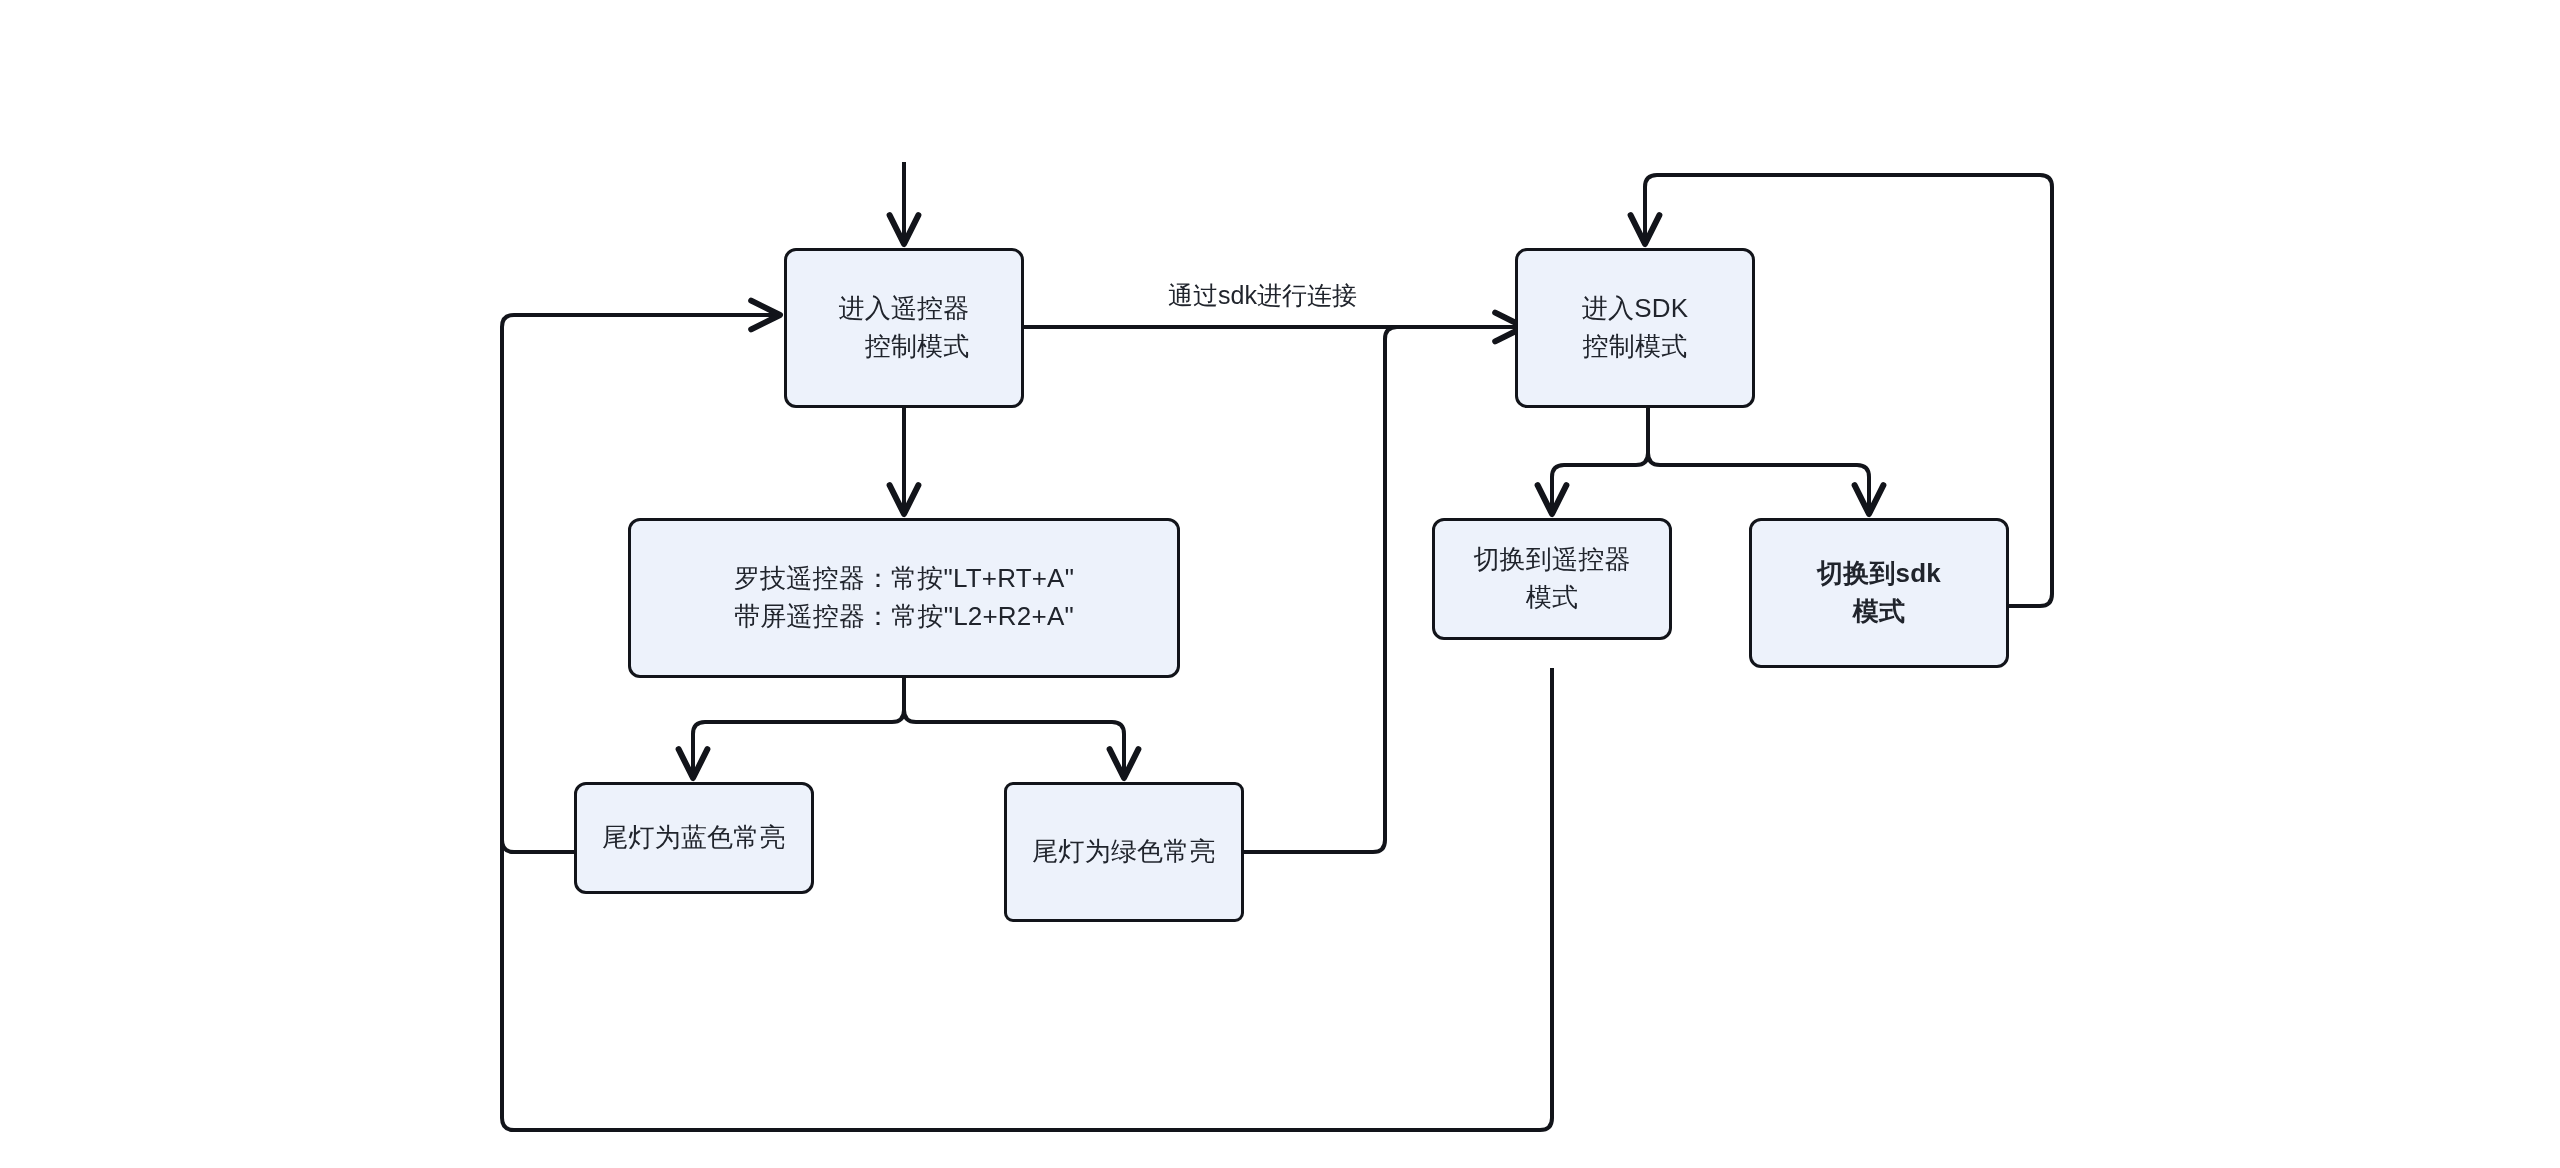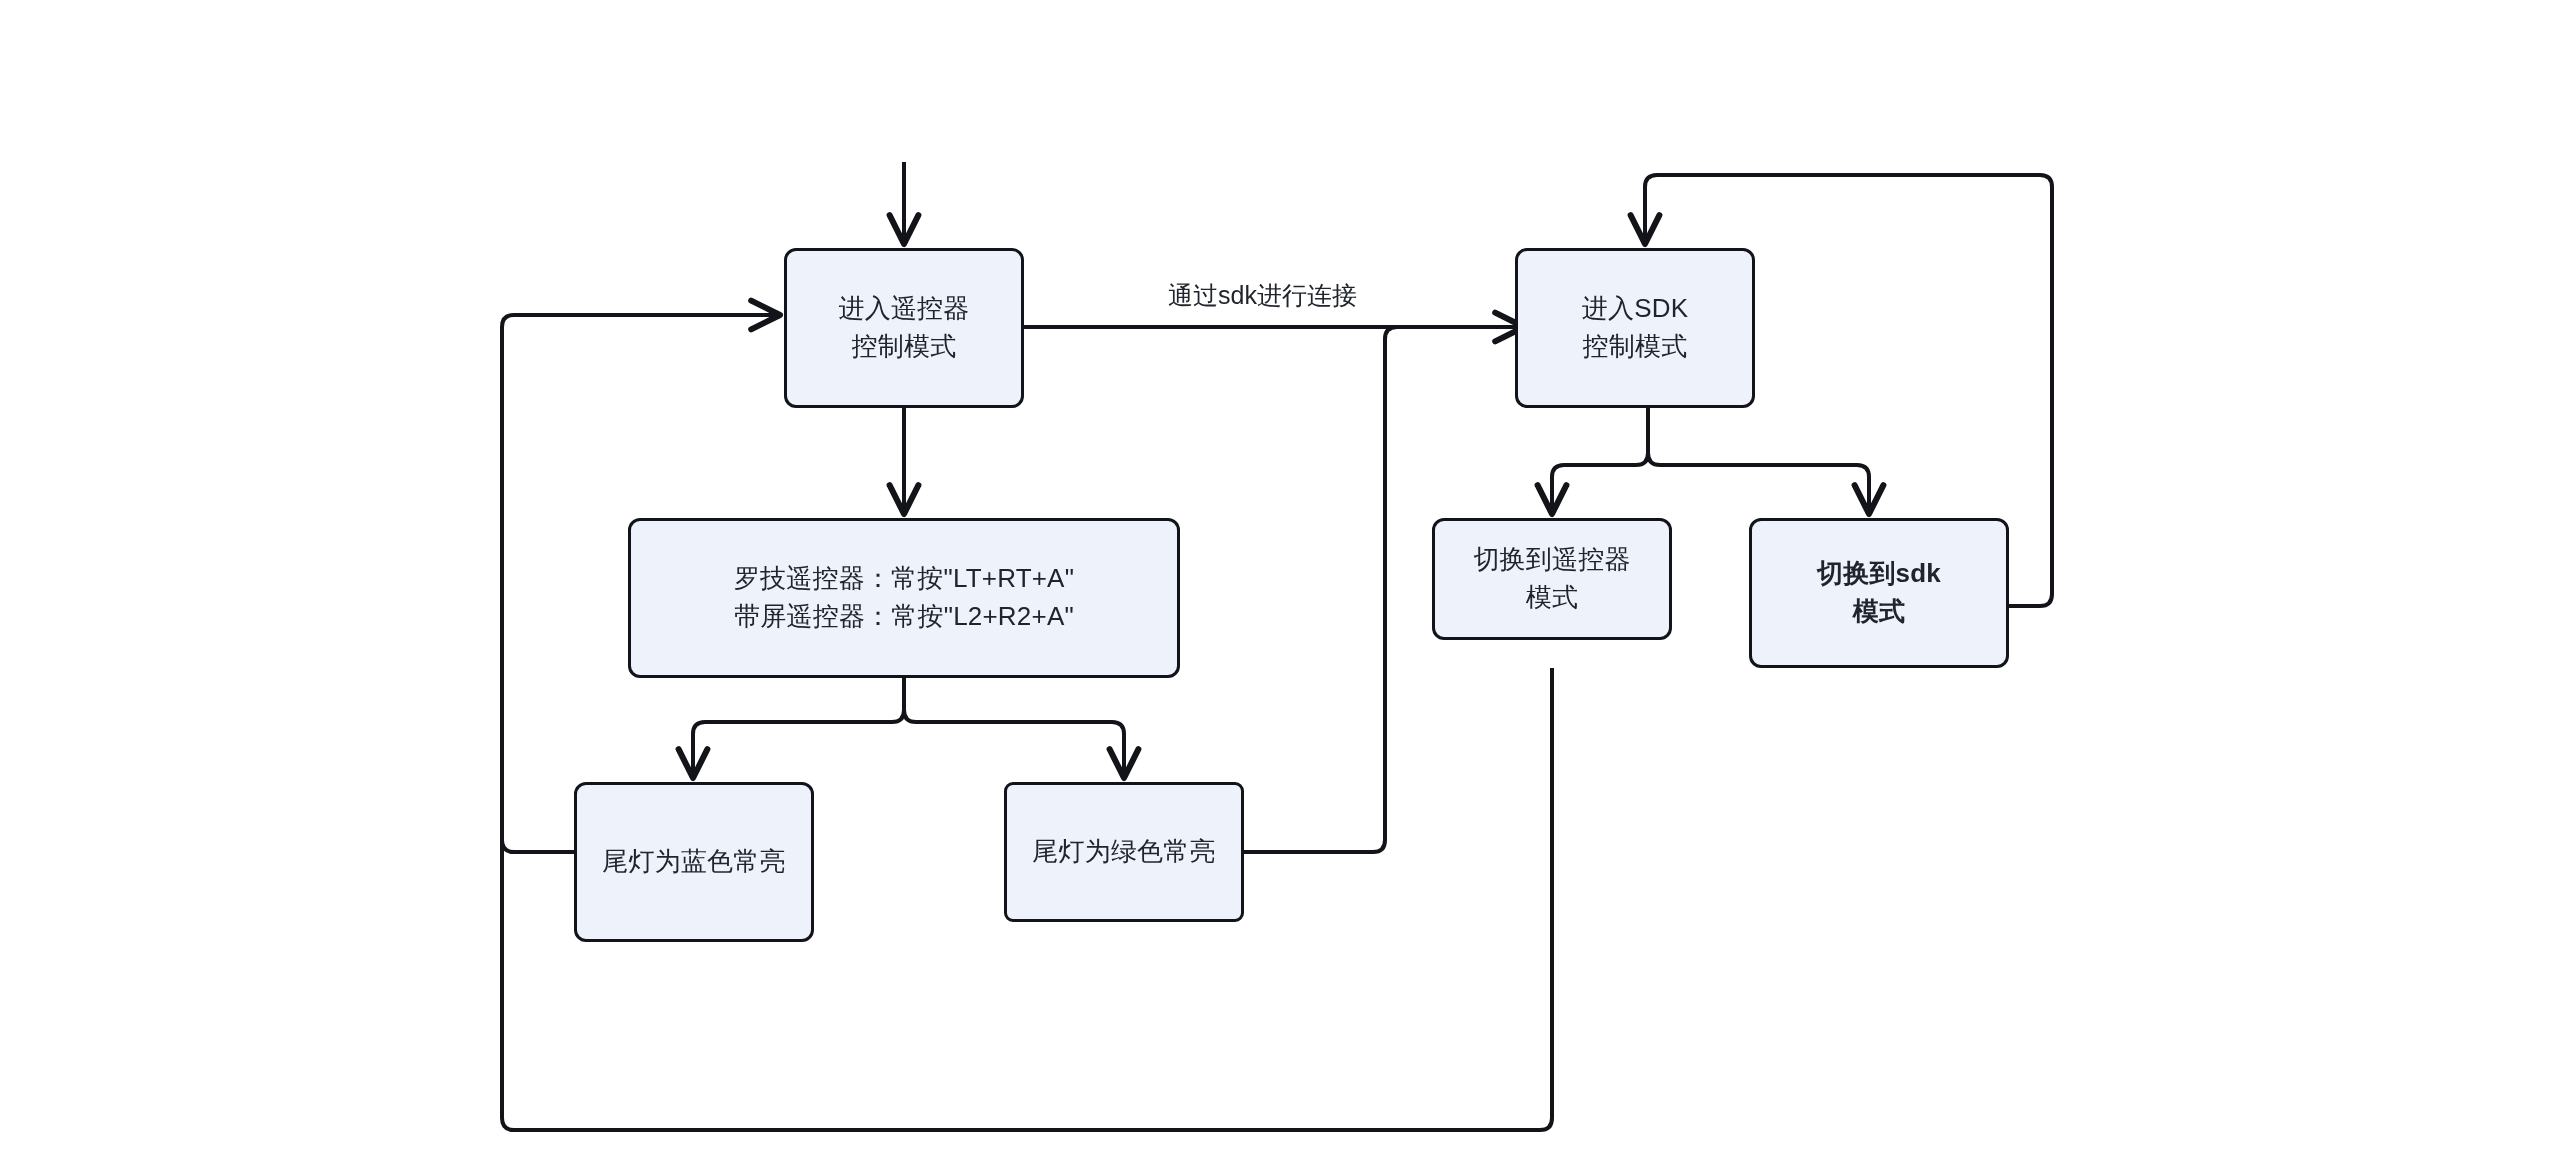--- a/index.html
+++ b/index.html
@@ -84,36 +84,36 @@
 
       <path d="M 1648,408 L 1648,453 Q 1648,465 1660,465 L 1857,465 Q 1869,465 1869,477 L 1869,510" marker-end="url(#arrowhead)"></path>
 
       <path d="M 1552,668 L 1552,1118 Q 1552,1130 1540,1130 L 514,1130 Q 502,1130 502,1118 L 502,327"></path>
 
       <path d="M 1989,606 L 2040,606 Q 2052,606 2052,594 L 2052,187 Q 2052,175 2040,175 L 1657,175 Q 1645,175 1645,187 L 1645,240" marker-end="url(#arrowhead)"></path>
     </g>
   </svg>
 
 
-  <div class="node" style="left:784px; top:248px; width:240px; height:160px;">
+  <div class="node" style="left:784px; top:248px; width:240px; height:160px;text-align:right;">
     <span>进入遥控器
 控制模式</span>
   </div>
 
   <div class="node" style="left:1515px; top:248px; width:240px; height:160px;align-items:center;">
     <span>进入SDK
 控制模式</span>
   </div>
 
   <div class="node" style="left:628px; top:518px; width:552px; height:160px;">
     <span>罗技遥控器：常按"LT+RT+A"
 带屏遥控器：常按"L2+R2+A"</span>
   </div>
 
-  <div class="node" style="left:574px; top:782px; width:240px; height:160px;">
+  <div class="node" style="left:574px; top:782px; width:240px; height:112px;">
     <span>尾灯为蓝色常亮</span>
   </div>
 
   <div class="node" style="left:1004px; top:782px; width:240px; height:140px;border-radius:9px;">
     <span>尾灯为绿色常亮</span>
   </div>
 
   <div class="node" style="left:1432px; top:518px; width:240px; height:122px;">
     <span>切换到遥控器
 模式</span>

